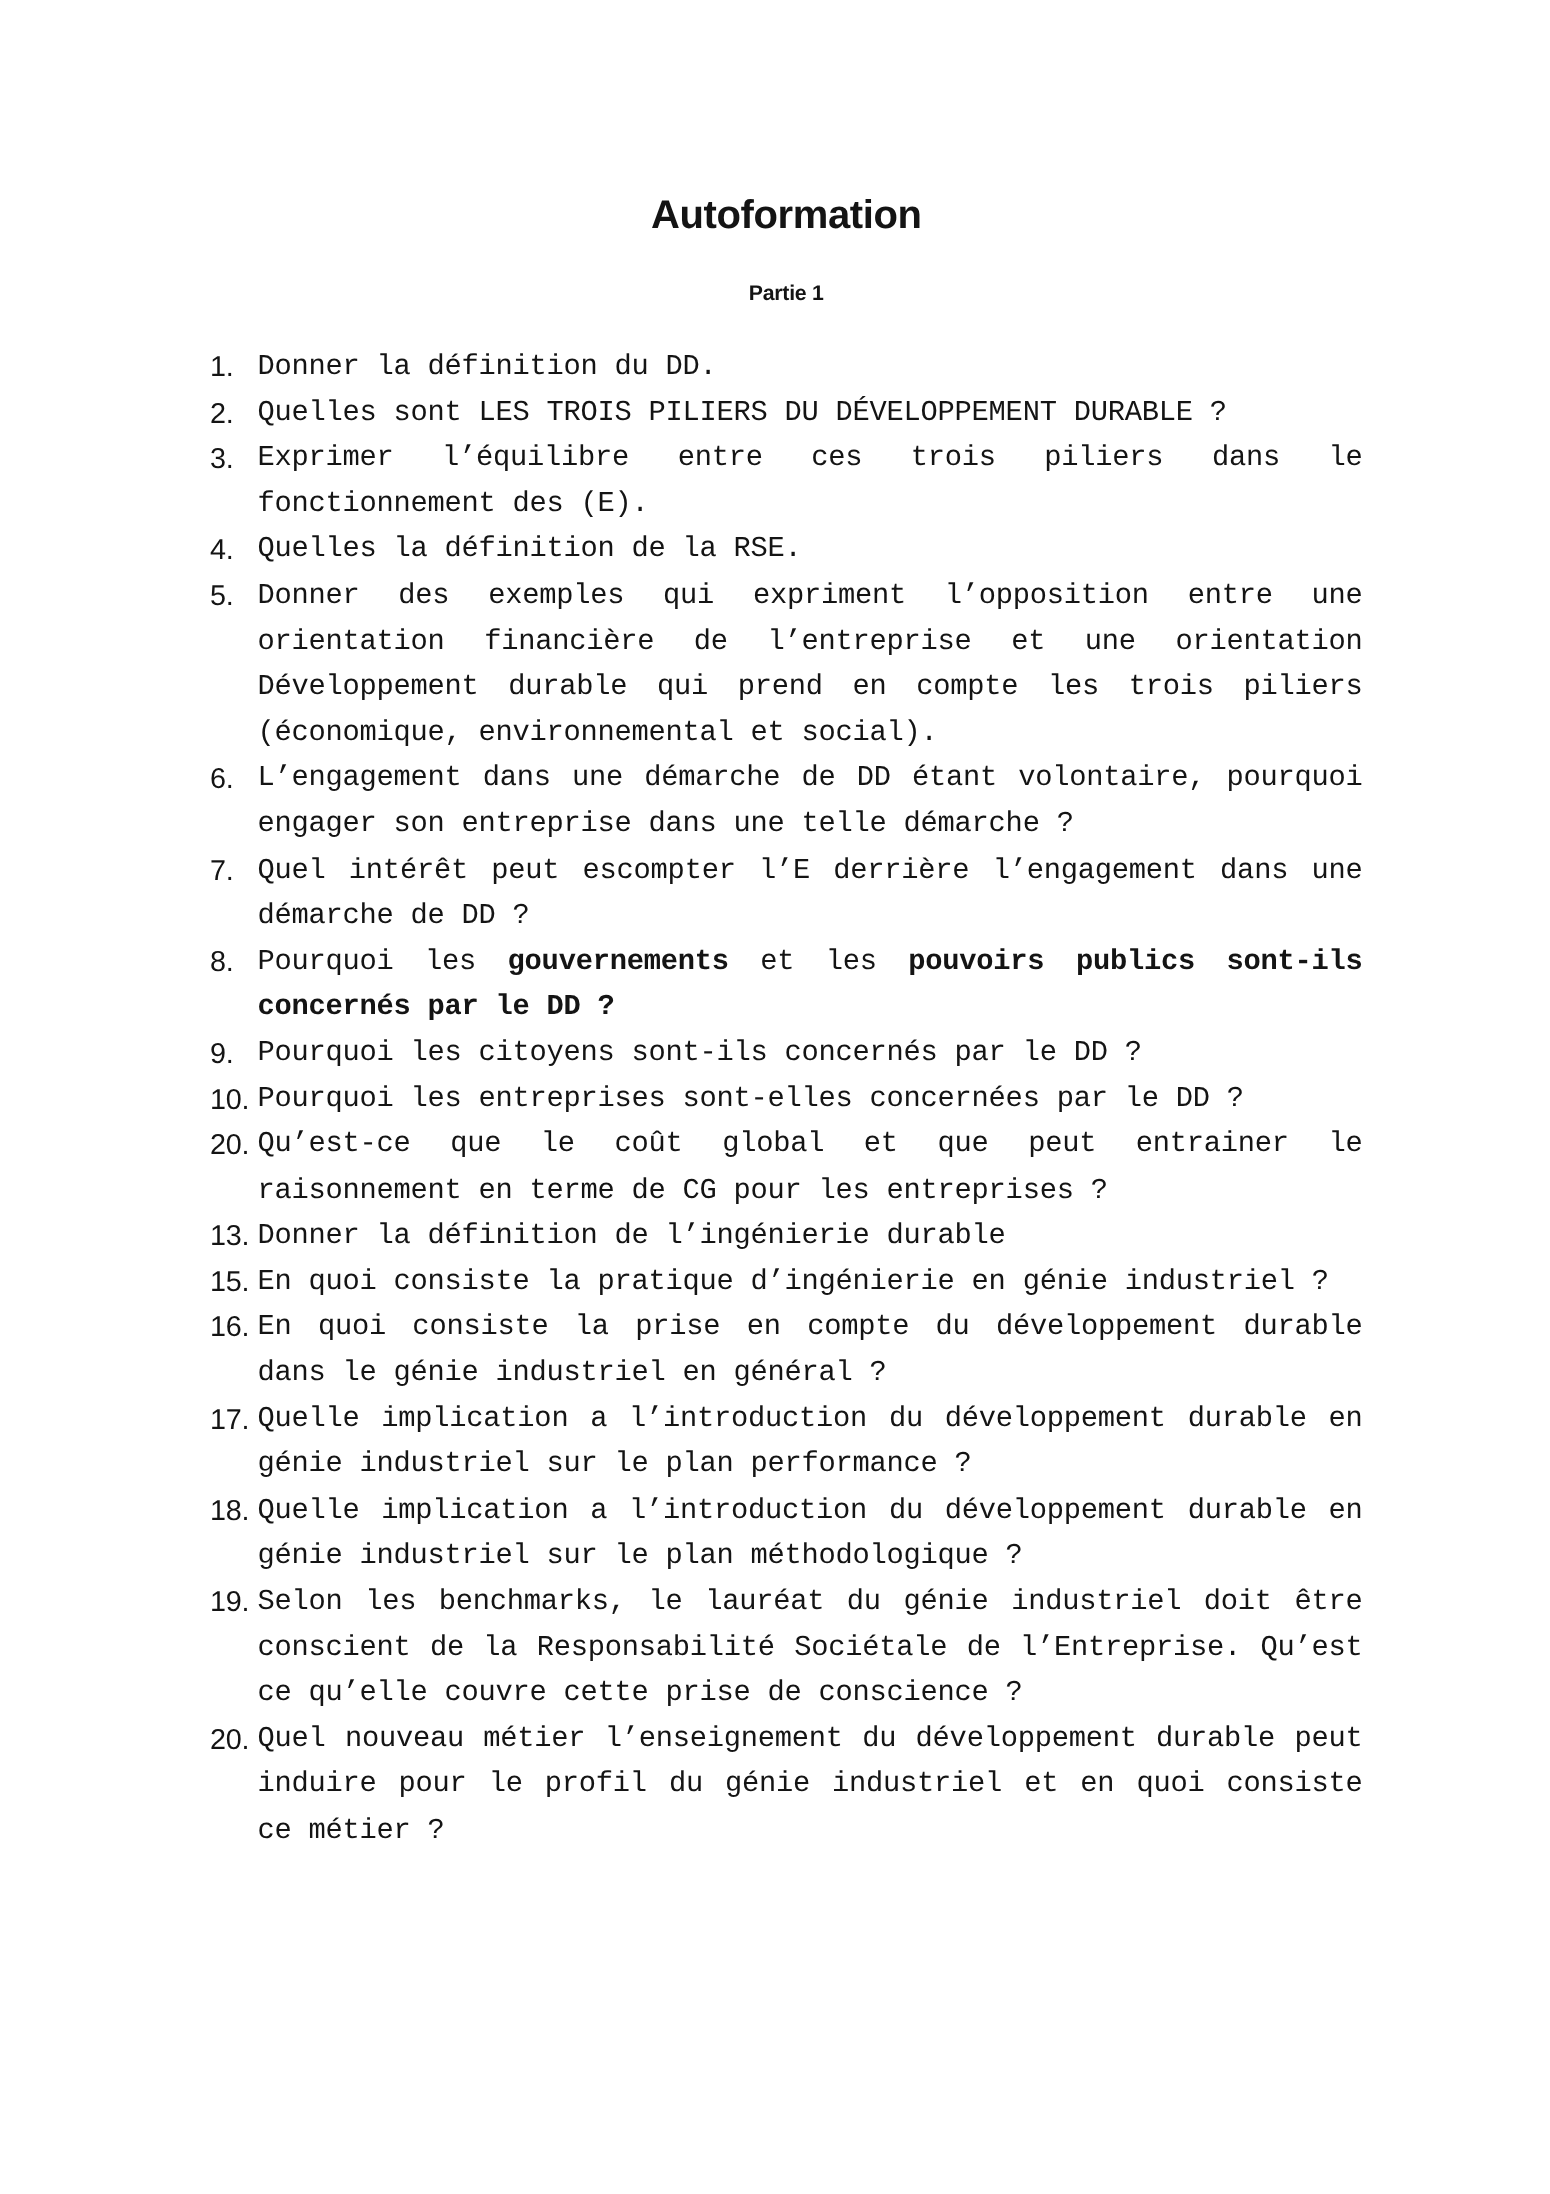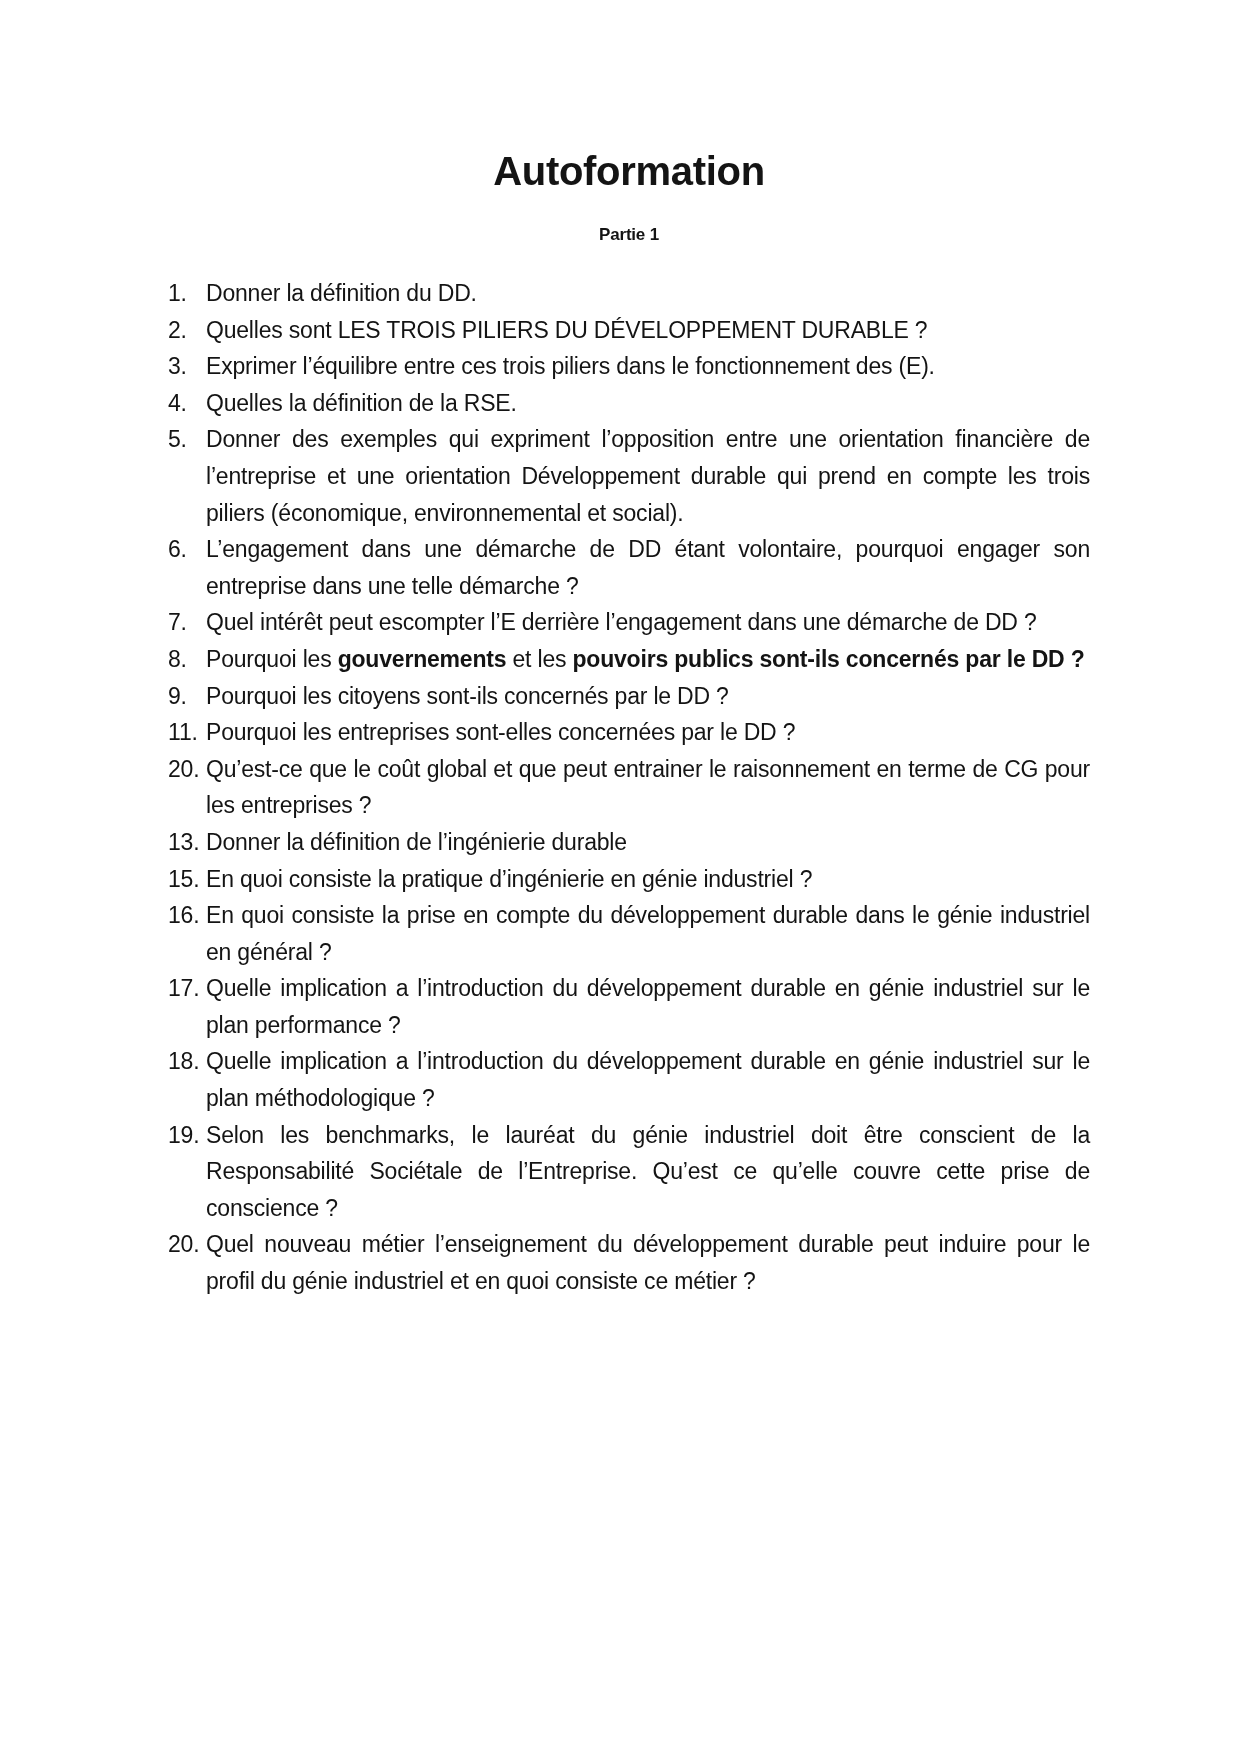--- a/index.html
+++ b/index.html
@@ -14,21 +14,21 @@
     margin: 0 auto;
     background: #ffffff;
     color: #141414;
     font-family: "Liberation Sans", "DejaVu Sans", sans-serif;
     box-sizing: border-box;
     padding: 150px 150px 0 168px;
     overflow: hidden;
   }
   .doc-title {
     margin: 0;
-    font-size: 40px;
+    font-size: 32px;
     line-height: 42px;
     font-weight: bold;
     text-align: center;
     letter-spacing: -0.3px;
   }
   .doc-subtitle {
     margin: 24px 0 0 0;
     font-size: 17px;
     line-height: 38px;
     font-weight: bold;
@@ -48,20 +48,21 @@
     align-items: flex-start;
   }
   .q-num {
     flex: 0 0 38px;
     text-align: left;
   }
   .q-text {
     flex: 1 1 auto;
     text-align: justify;
     text-justify: inter-word;
+    font-family: Liberation Mono, monospace;
   }
   .b {
     font-weight: bold;
   }
 </style>
 </head>
 <body>
 
 <div class="page">
 
@@ -100,21 +101,21 @@
       </li>
     <li>
         <span class="q-num">8.</span>
         <span class="q-text"><span>Pourquoi les </span><span class="b">gouvernements</span><span> et les </span><span class="b">pouvoirs publics sont-ils concernés par le DD ?</span></span>
       </li>
     <li>
         <span class="q-num">9.</span>
         <span class="q-text">Pourquoi les citoyens sont-ils concernés par le DD ?</span>
       </li>
     <li>
-        <span class="q-num">11.</span>
+        <span class="q-num">10.</span>
         <span class="q-text">Pourquoi les entreprises sont-elles concernées par le DD ?</span>
       </li>
     <li>
         <span class="q-num">20.</span>
         <span class="q-text">Qu’est-ce que le coût global et que peut entrainer le raisonnement en terme de CG pour les entreprises ?</span>
       </li>
     <li>
         <span class="q-num">13.</span>
         <span class="q-text">Donner la définition de l’ingénierie durable</span>
       </li>

